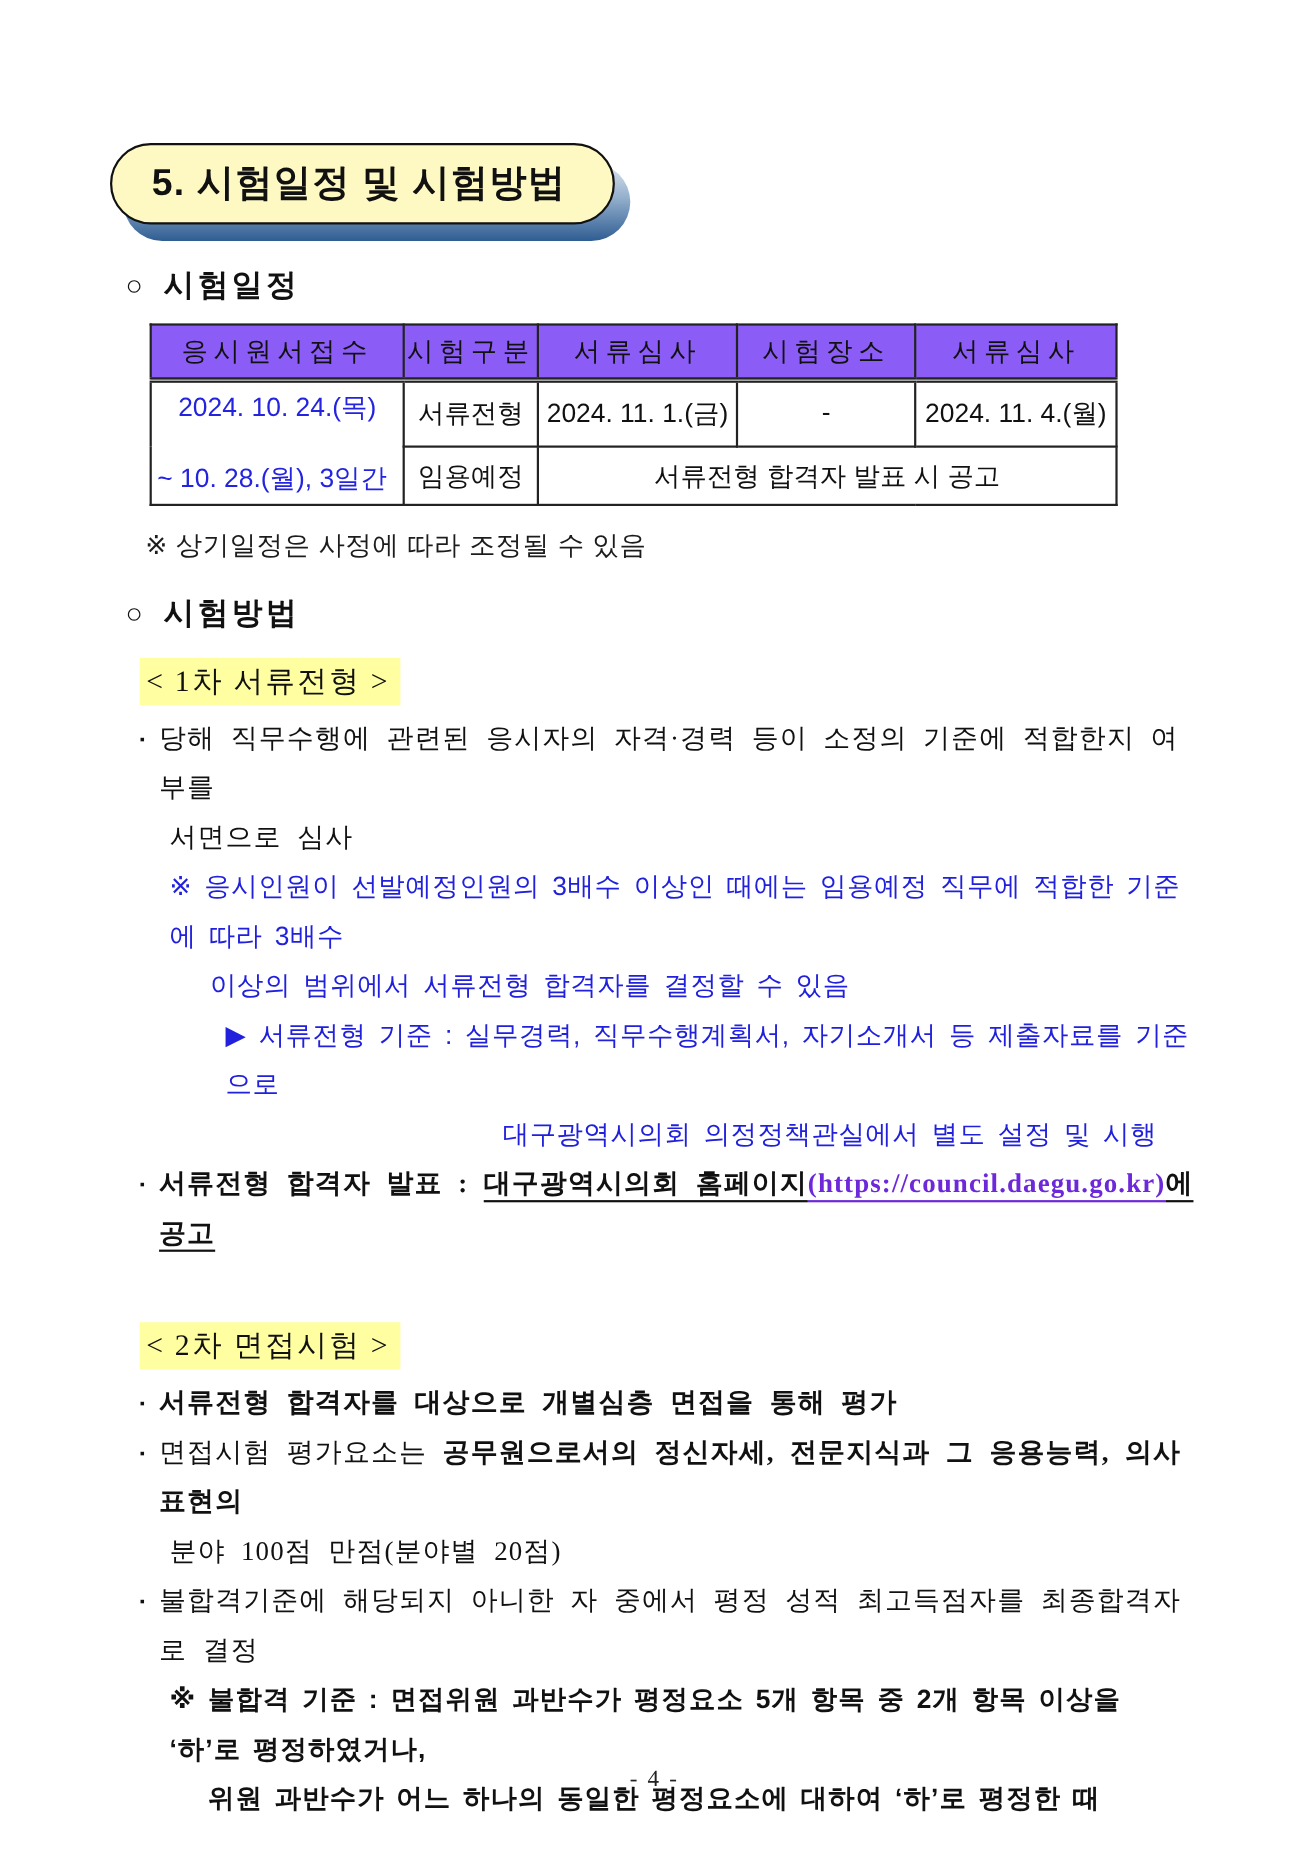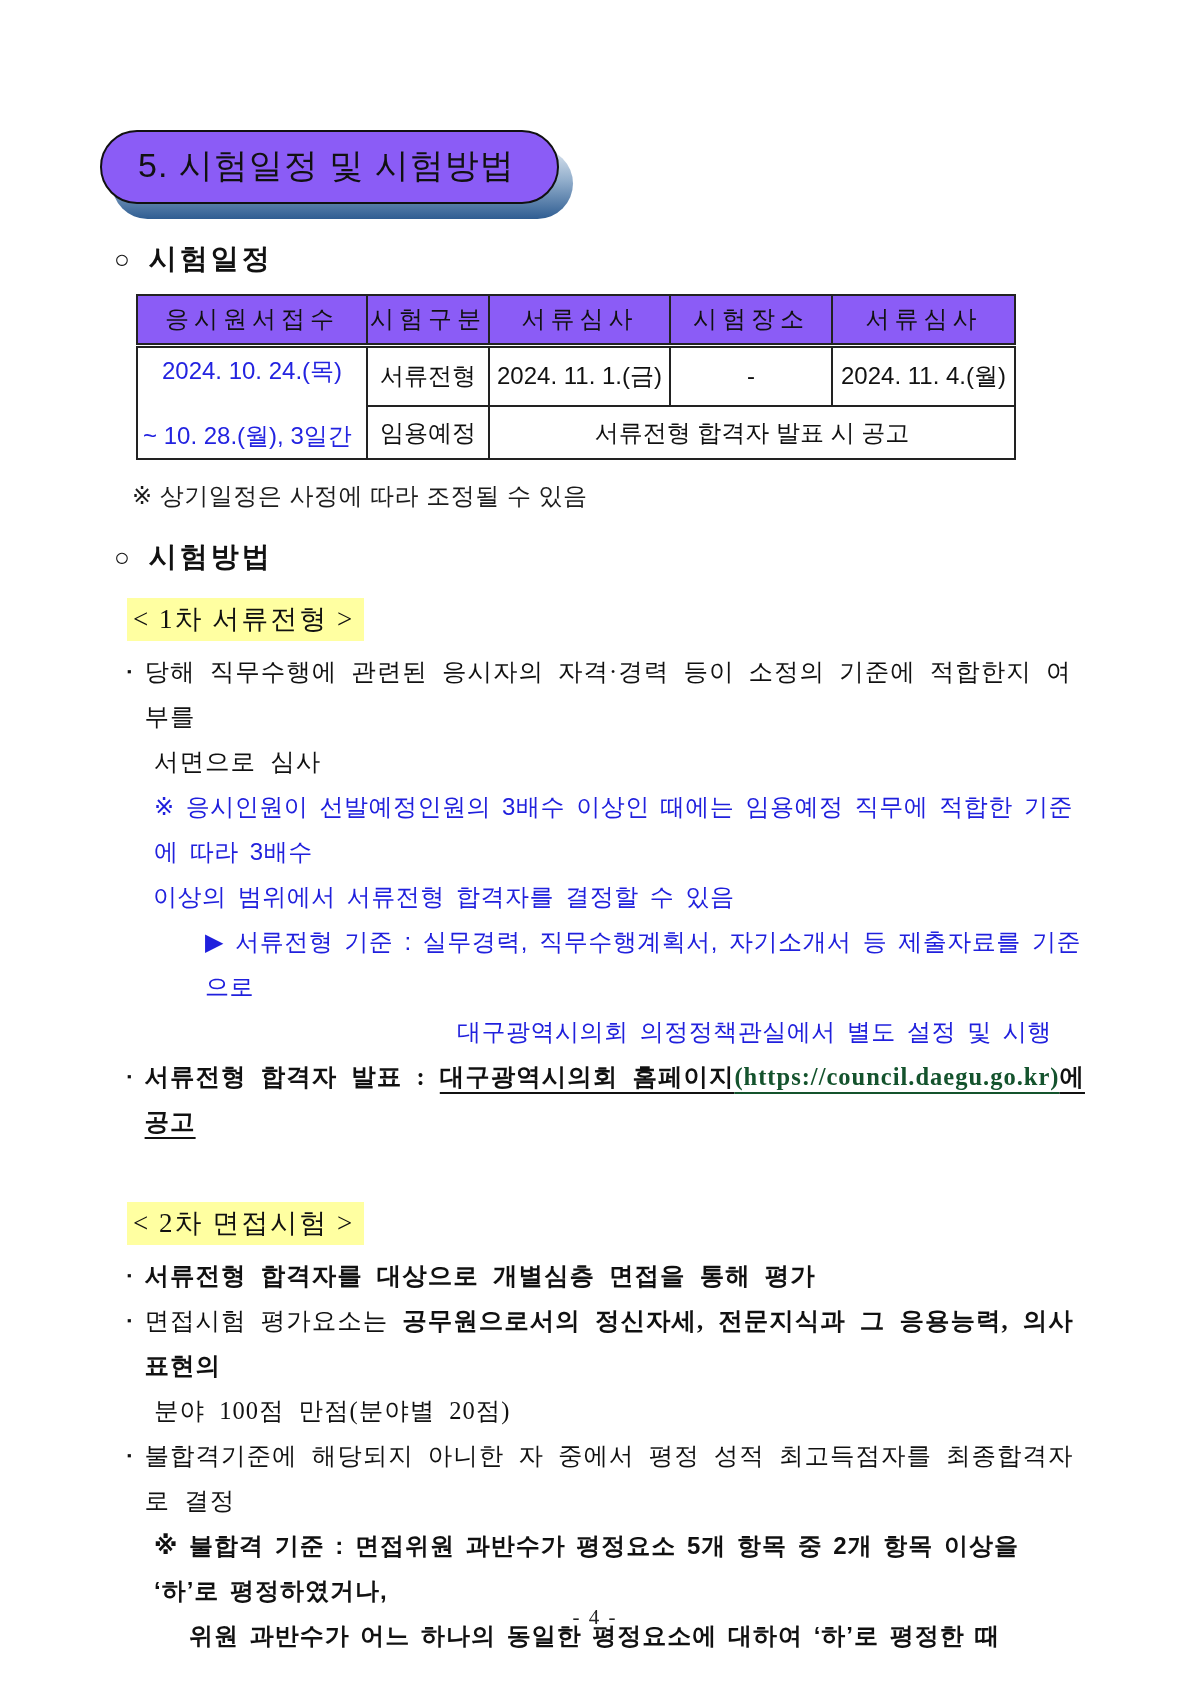--- a/index.html
+++ b/index.html
@@ -17,24 +17,24 @@
   
   .title-wrap { position:relative; display:inline-block; }
   .title-shadow {
     position:absolute; left:12px; top:18px; right:-14px; bottom:-15px;
     border-radius:48px;
     background:linear-gradient(180deg,#dde6f0 0%,#93afcc 45%,#2f5d92 100%);
   }
   .title-box {
     position:relative;
     border:2.5px solid #111; border-radius:48px;
-    background:#8b5cf6;
+    background:#fef9c3;
     padding:11px 42px 13px 36px;
     font-family:"Liberation Sans","DejaVu Sans",sans-serif;
-    font-weight:normal; font-size:34px; letter-spacing:1px;
+    font-weight:bold; font-size:34px; letter-spacing:1px;
     white-space:nowrap;
   }
 
   
   .sect { display:flex; align-items:baseline; gap:16px; font-weight:bold; font-size:28px; letter-spacing:3px; }
   .sect .circ { font-size:26px; font-weight:bold; font-family:"Liberation Sans","DejaVu Sans",sans-serif; }
   .sect-schedule { margin-top:36px; margin-left:14px; }
   .sect-method   { margin-top:26px; margin-left:14px; }
 
   
@@ -71,26 +71,26 @@
   }
   .line { font-size:24.5px; line-height:45px; letter-spacing:1px; word-spacing:7px; }
   .bullet-line { display:flex; gap:12px; }
   .bullet-line .sq { font-size:13px; line-height:45px; flex:0 0 auto; }
   .indent1 { margin-left:27px; }
   .blue-note {
     color:#2020dd; font-family:"Liberation Sans","DejaVu Sans",sans-serif;
     font-size:24px; line-height:45px; letter-spacing:.5px; word-spacing:4px;
   }
   .blue-note.l1 { margin-left:27px; }
-  .blue-note.cont { margin-left:26px; }
+  .blue-note.cont { margin-left:64px; }
   .blue-note.tri { margin-left:78px; }
   .blue-note.tri-cont { margin-left:330px; }
   .bold { font-weight:bold; }
   .ul { text-decoration:underline; text-underline-offset:7px; text-decoration-thickness:2px; }
-  .blue { color:#14532d; }
+  .blue { color:#6d28d9; }
   .gap { height:36px; }
 
   
   .footer {
     position:absolute; left:0; right:0; bottom:52px;
     text-align:center; font-size:21px; letter-spacing:2px; color:#222;
   }
 </style>
 </head>
 <body>

